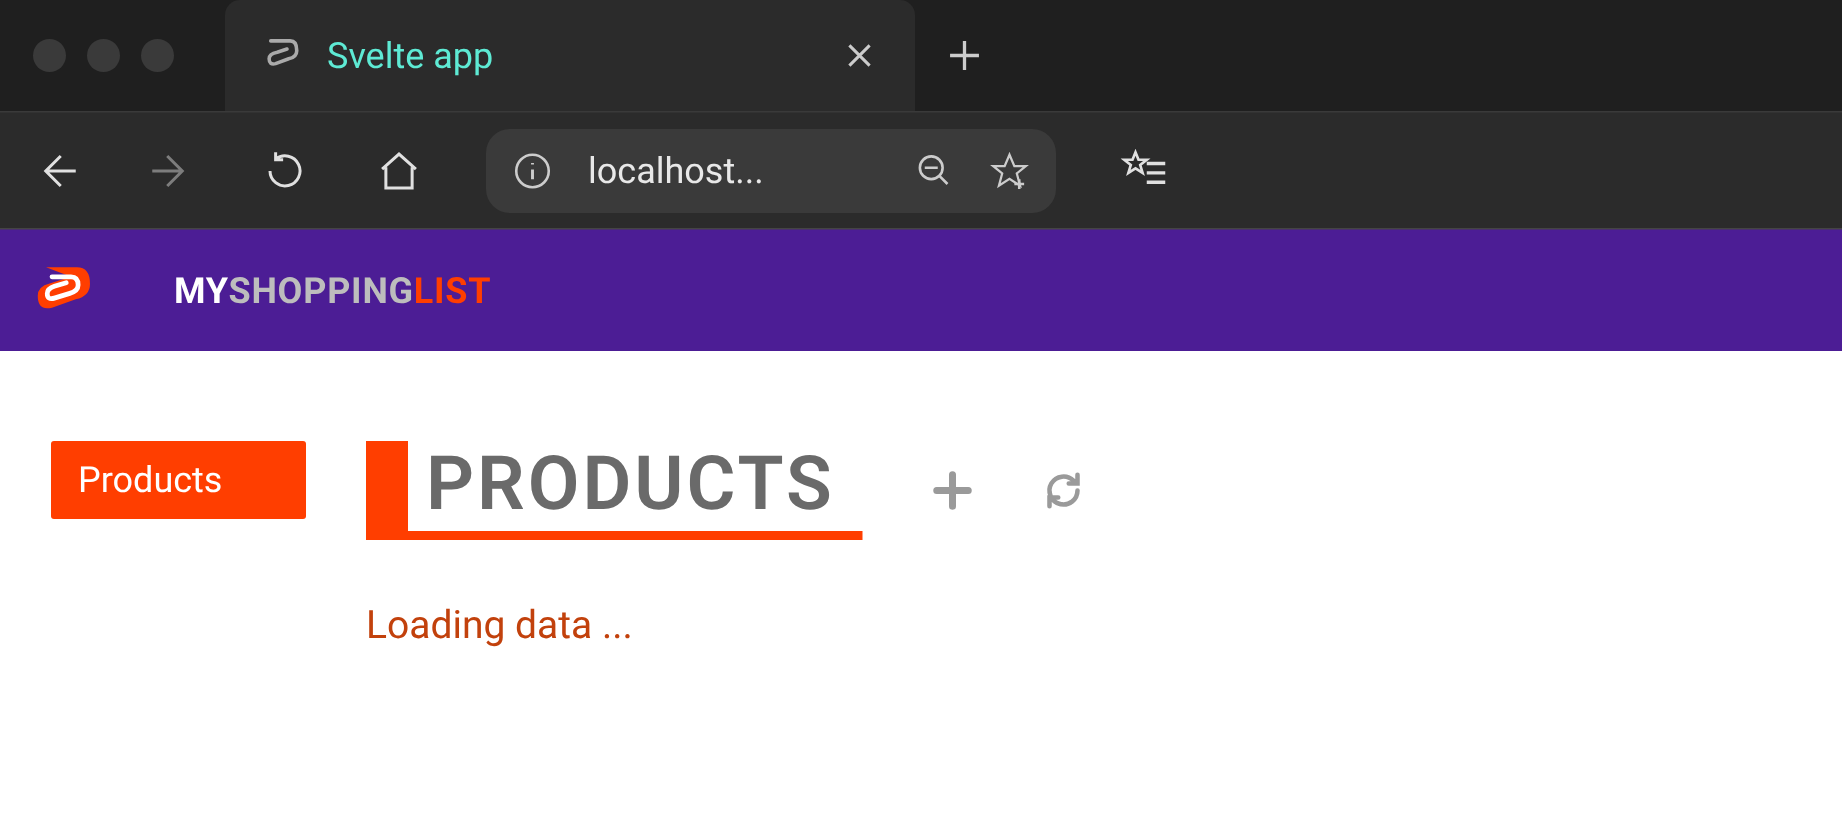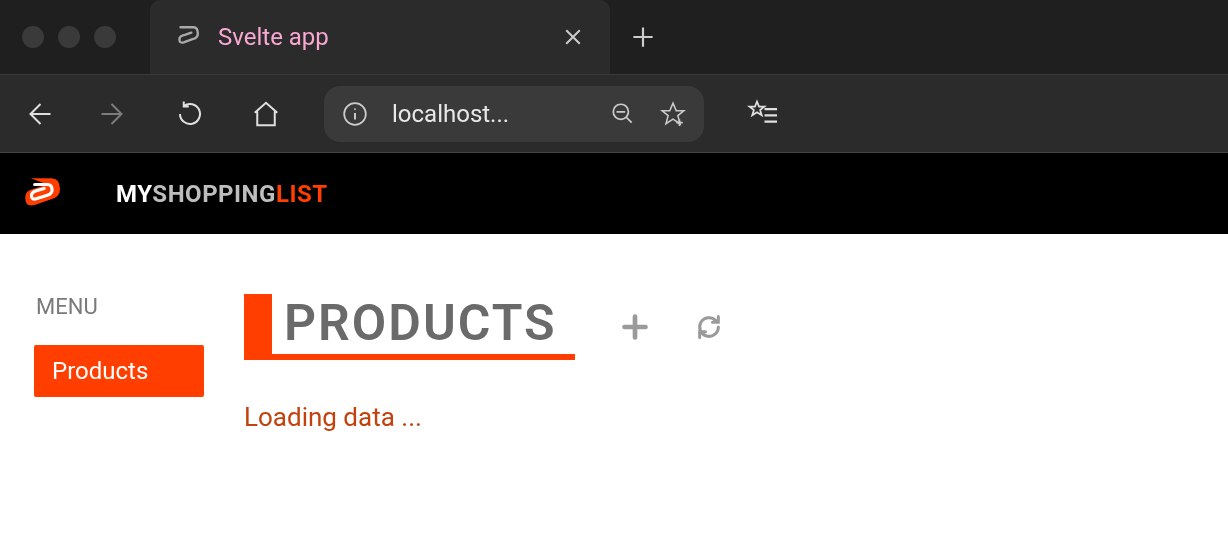--- a/index.html
+++ b/index.html
@@ -5,32 +5,32 @@
     * { margin: 0; padding: 0; box-sizing: border-box; }
     html, body { width: 1228px; height: 544px; font-family: -apple-system, BlinkMacSystemFont, "Segoe UI", Roboto, sans-serif; background: #fff; overflow: hidden; }
 
     
     .browser-chrome { background: #2b2b2b; }
     .tab-strip { display: flex; align-items: center; height: 74px; background: #1f1f1f; }
     .traffic-lights { display: flex; gap: 14px; padding-left: 22px; margin-right: 34px; }
     .traffic-lights span { width: 22px; height: 22px; border-radius: 50%; background: #3a3a3a; display: inline-block; }
     .tab { display: flex; align-items: center; background: #2b2b2b; height: 74px; border-radius: 10px 10px 0 0; padding: 0 28px 0 24px; gap: 18px; min-width: 460px; }
     .tab .favicon { width: 26px; height: 26px; display: flex; align-items: center; justify-content: center; }
-    .tab .title { color: #f9a8d4; font-size: 24px; flex: 1; }
+    .tab .title { color: #5eead4; font-size: 24px; flex: 1; }
     .tab .close { color: #ccc; font-size: 24px; }
     .newtab { color: #ccc; font-size: 30px; margin-left: 22px; }
     
     .toolbar { display: flex; align-items: center; height: 78px; background: #2b2b2b; border-top: 1px solid #3a3a3a; padding: 0 20px; gap: 40px; }
     .toolbar .icon { width: 36px; height: 36px; display:flex; align-items:center; justify-content:center; }
     .toolbar svg { stroke: #e0e0e0; fill: none; stroke-width: 1.6; }
     .addr { display: flex; align-items: center; background: #3a3a3a; border-radius: 16px; height: 56px; padding: 0 18px; gap: 24px; min-width: 380px; }
     .addr-text { color: #e8e8e8; font-size: 24px; flex: 1; }
 
     
-    .app-header { display: flex; align-items: center; height: 82px; background: #000000; padding: 0 22px; gap: 56px; border-top: 1px solid #444; }
+    .app-header { display: flex; align-items: center; height: 82px; background: #4c1d95; padding: 0 22px; gap: 56px; border-top: 1px solid #444; }
     .app-logo { width: 38px; height: 38px; display:flex;align-items:center;justify-content:center; }
     .brand { font-size: 24px; font-weight: 700; letter-spacing: 0.5px; }
     .brand .p1 { color: #fff; }
     .brand .p2 { color: #bdbdbd; }
     .brand .p3 { color: #ff3e00; }
 
     
     .page { display: flex; padding: 60px 30px 0 34px; gap: 40px; }
     .sidebar { width: 170px; }
     .menu-label { color: #7a7a7a; font-size: 22px; margin-bottom: 26px; padding-left: 2px; }
@@ -135,21 +135,20 @@
       <path d="M8 6 L16 6 Q19 6 19 9.5 Q19 12 15.5 13 L9 15 Q6 16 6 13 Q6 11 9 10 L14 8.5" stroke="#fff" fill="none" stroke-width="2" stroke-linecap="round"></path>
     </svg>
   </span>
   <div class="brand">
     <span class="p1">MY</span><span class="p2">SHOPPING</span><span class="p3">LIST</span>
   </div>
 </div>
 
 <div class="page">
   <aside class="sidebar">
-    <div class="menu-label">MENU</div>
     <a class="menu-item active">Products</a>
   </aside>
 
   <main class="main">
     <div class="page-title-row">
       <div class="title-block">
         <div class="title-bar"></div>
         <h1 class="page-title">PRODUCTS</h1>
       </div>
       <span class="title-icon">

